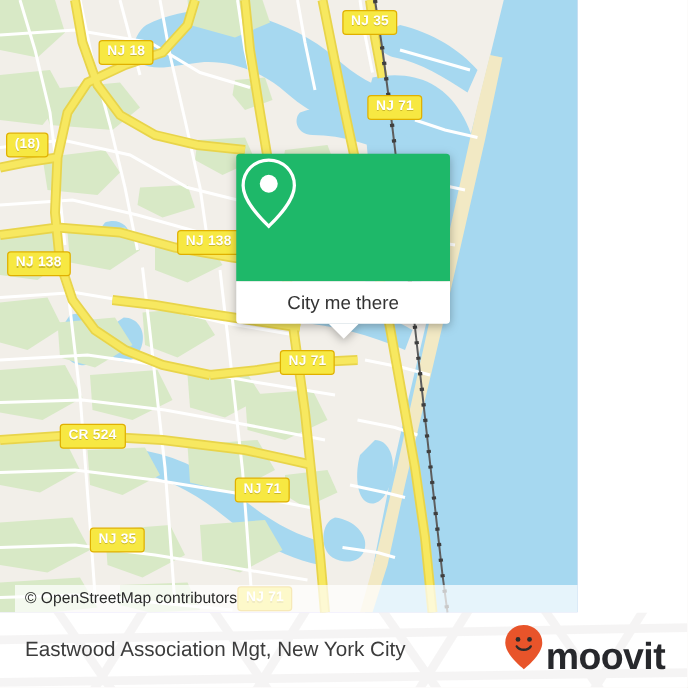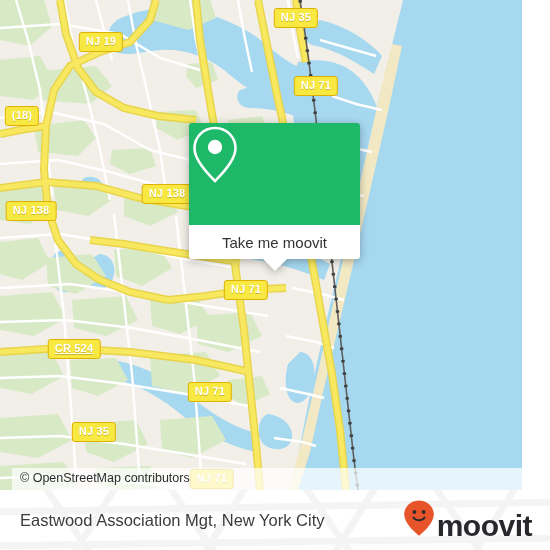--- a/index.html
+++ b/index.html
@@ -7,21 +7,21 @@
     width: 550px; height: 550px;
     font-family: "Liberation Sans", sans-serif;
     overflow: hidden;
     background: #ffffff;
   }
   #app { position: relative; width: 550px; height: 550px; }
 
   
   .map {
     position: absolute; left: 0; top: 0;
-    width: 522px; height: 490px;
+    width: 462px; height: 490px;
     background: #c4b5fd;
     overflow: hidden;
   }
   .map svg { position: absolute; left: 0; top: 0; display: block; }
 
   
   .shield {
     position: absolute;
     background: #f7e842;
     border: 1.5px solid #e0b000;
@@ -269,43 +269,43 @@
 
         <path fill="none" stroke="#5d5d5d" stroke-width="1.6" d="M 300,0 L 306,40 L 312,86 L 318,136 L 324,190 L 330,244
                  L 336,298 L 342,352 L 348,406 L 354,460 L 358,490"></path>
         <path fill="none" stroke="#3f3f3f" stroke-width="3.4" stroke-dasharray="2.5 10" d="M 300,0 L 306,40 L 312,86 L 318,136 L 324,190 L 330,244
                  L 336,298 L 342,352 L 348,406 L 354,460 L 358,490"></path>
 
       </g>
     </svg>
 
     <div class="shield" style="left:296px;top:18px;">NJ 35</div>
-    <div class="shield" style="left:101px;top:42px;">NJ 19</div>
+    <div class="shield" style="left:101px;top:42px;">NJ 18</div>
     <div class="shield" style="left:316px;top:86px;">NJ 71</div>
     <div class="shield" style="left:22px;top:116px;text-align:right;">(18)</div>
     <div class="shield" style="left:167px;top:194px;">NJ 138</div>
     <div class="shield" style="left:31px;top:211px;">NJ 138</div>
     <div class="shield" style="left:246px;top:290px;">NJ 71</div>
-    <div class="shield" style="left:74px;top:349px;text-decoration:underline;">CR 524</div>
+    <div class="shield" style="left:74px;top:349px;">CR 524</div>
     <div class="shield" style="left:210px;top:392px;">NJ 71</div>
     <div class="shield" style="left:94px;top:432px;">NJ 35</div>
     <div class="shield" style="left:212px;top:479px;">NJ 71</div>
 
     <div class="popup">
       <div class="popup-head">
         <span>
           <svg width="52" height="62" viewBox="0 0 52 62">
             <path d="M26 5 C 14.5 5 5.5 14 5.5 25.3 C 5.5 38 20 52 26 58
                      C 32 52 46.5 38 46.5 25.3 C 46.5 14 37.5 5 26 5 Z" fill="none" stroke="#ffffff" stroke-width="2.6"></path>
             <circle cx="26" cy="24" r="7.2" fill="#ffffff"></circle>
           </svg>
         </span>
       </div>
       <div class="popup-foot">
-        <span class="popup-foot-label">Take me moovit</span>
+        <span class="popup-foot-label">City me there</span>
       </div>
       <div class="popup-tail"></div>
     </div>
 
     <div class="attribution">
       <span>© OpenStreetMap contributors</span>
     </div>
   </div>
 
   <div class="footer">

